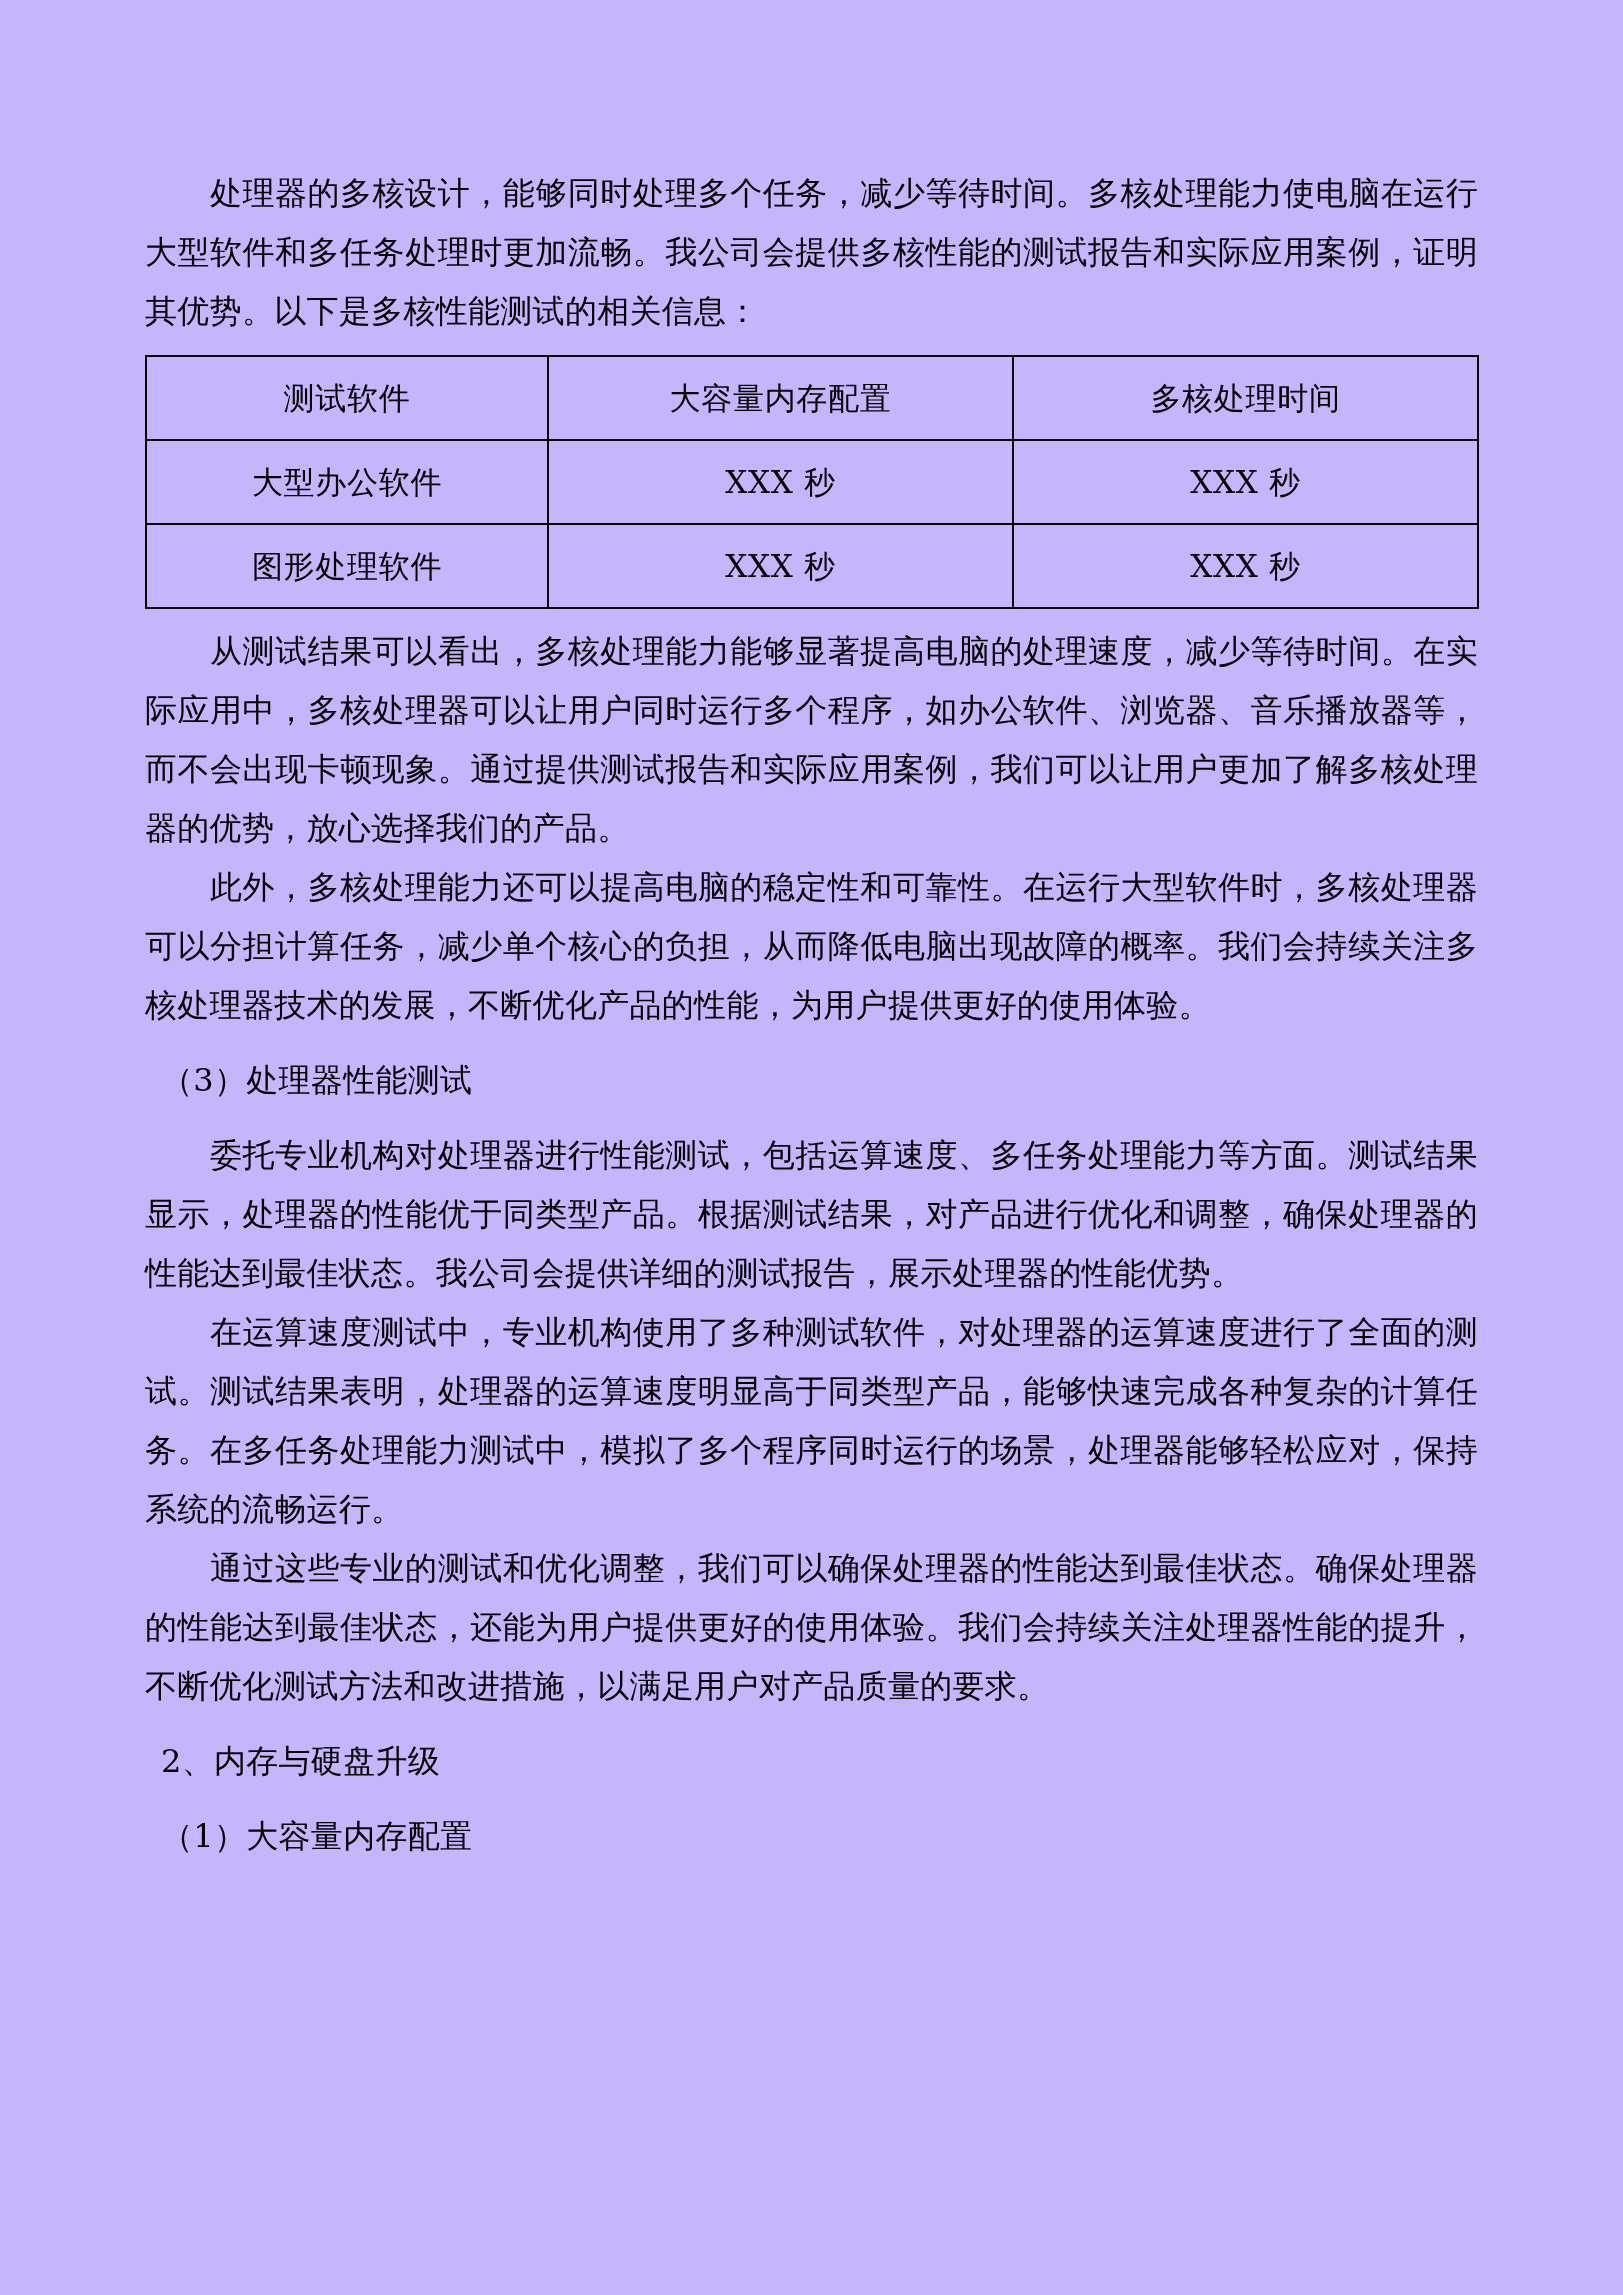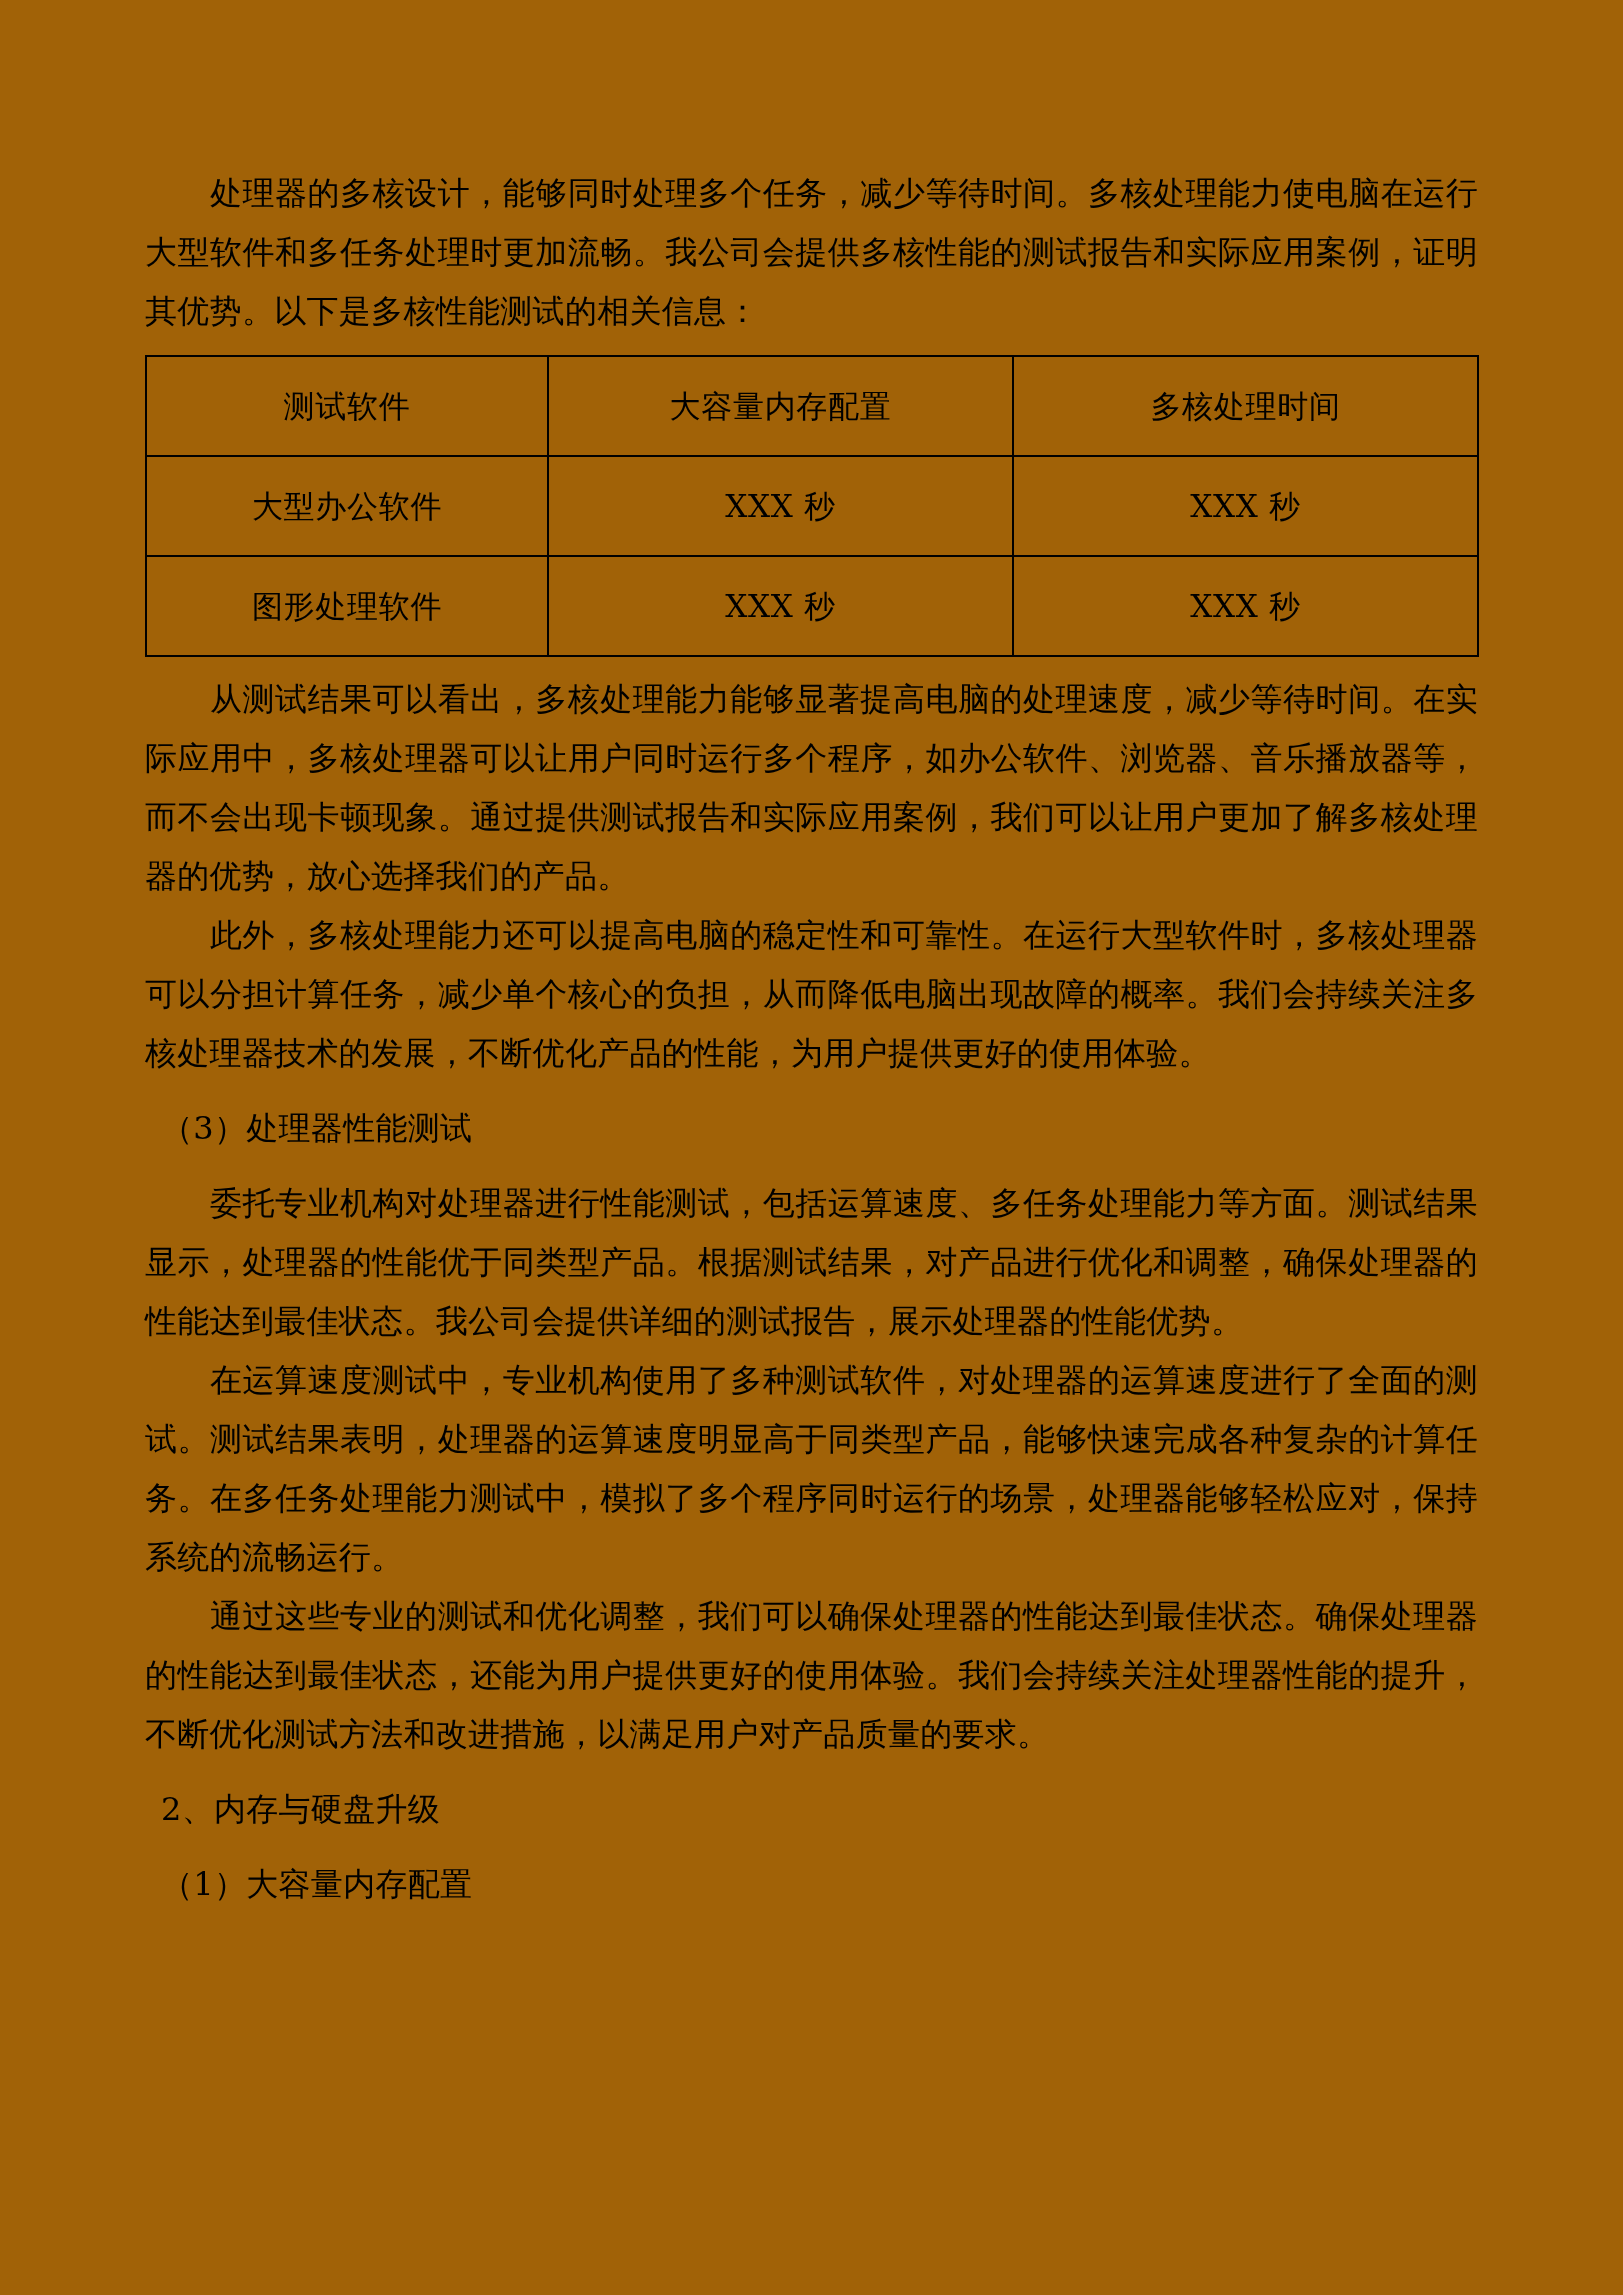--- a/index.html
+++ b/index.html
@@ -8,21 +8,21 @@
     background: #ffffff;
   }
   body {
     font-family: "DejaVu Serif", "Liberation Serif", serif;
     color: #000000;
   }
   .page {
     position: relative;
     width: 1623px;
     height: 2295px;
-    background: #a16207;
+    background: #c4b5fd;
     box-sizing: border-box;
     padding: 164px 145px 0 145px;
     overflow: hidden;
   }
   .doc-body {
     width: 1333px;
     margin: 0 auto;
   }
   p.para {
     margin: 0;
@@ -48,21 +48,21 @@
     margin: 14.4px 0 13px 0;
     table-layout: fixed;
   }
   table.data-table td {
     border: 2px solid #000000;
     height: 82px;
     text-align: center;
     vertical-align: middle;
     font-size: 31px;
     line-height: 39px;
-    padding: 8px;
+    padding: 0;
     letter-spacing: 0.7px;
   }
   table.data-table col.c1 { width: 402px; }
   table.data-table col.c2 { width: 465px; }
   table.data-table col.c3 { width: 465px; }
   .cell-inner {
     display: block;
   }
 </style>
 </head>

